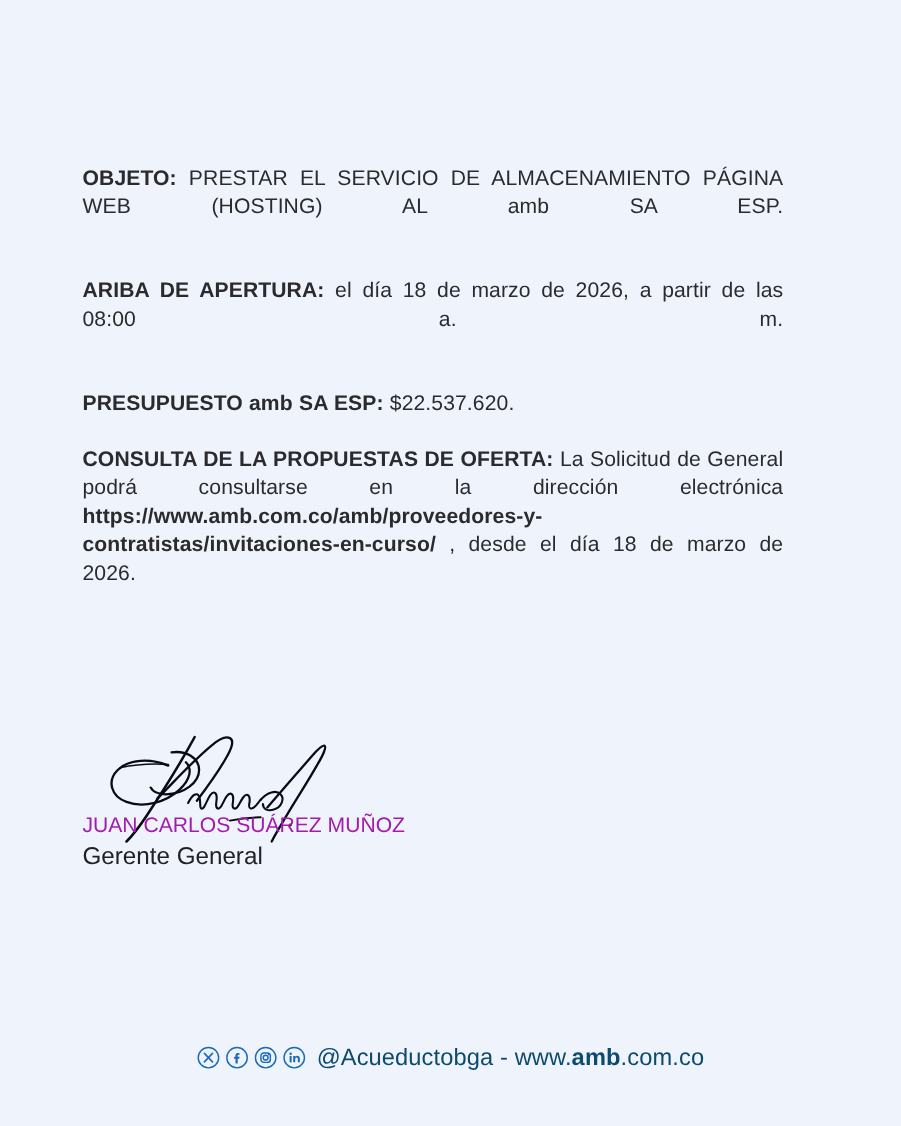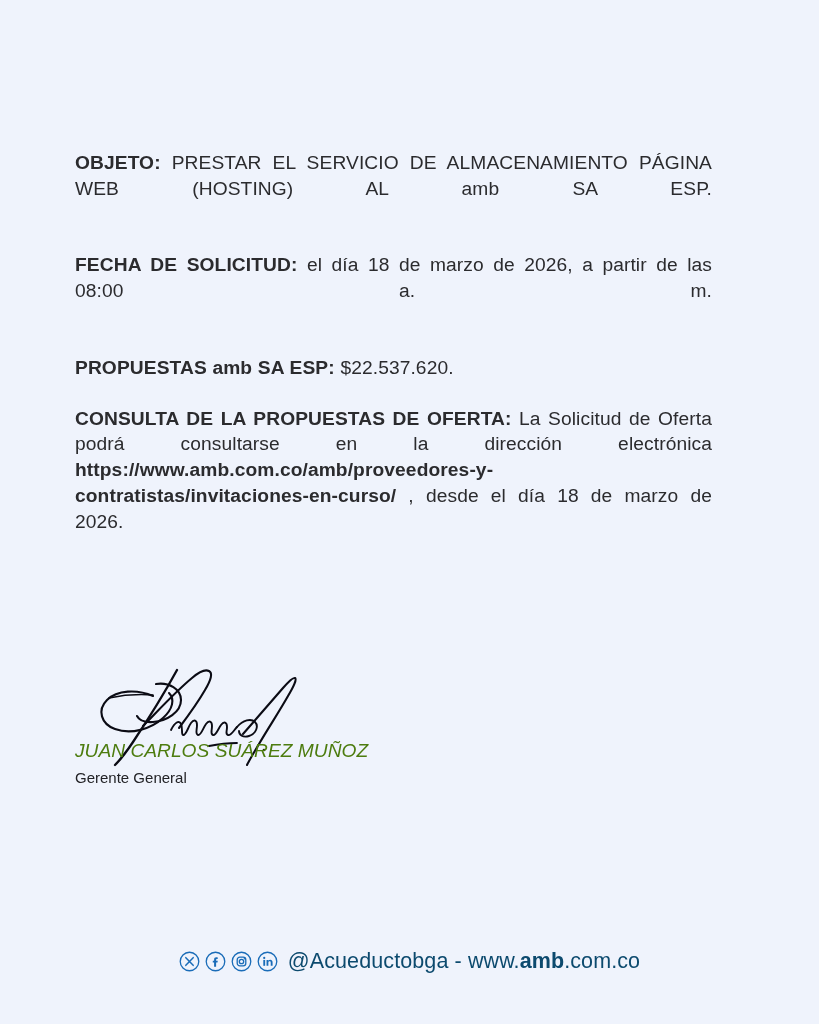--- a/index.html
+++ b/index.html
@@ -78,29 +78,28 @@
     width: 230px;
     height: 105px;
     pointer-events: none;
   }
   #signer-name {
     position: absolute;
     left: 0;
     top: 76px;
     font-size: 19.2px;
     line-height: 25px;
-    color: #4d7c0f;
+    color: #a21caf;
     white-space: nowrap;
-    font-style: italic;
   }
   #signer-title {
     position: absolute;
     left: 0;
     top: 103px;
-    font-size: 15px;
+    font-size: 22px;
     line-height: 25px;
     color: #222226;
     white-space: nowrap;
   }
 
   
   #footer {
     position: absolute;
     left: 0;
     top: 948px;
@@ -135,30 +134,30 @@
 
 <div id="page">
 
   <div id="content">
 
     <p class="para">
       <span class="lbl">OBJETO:</span><span> PRESTAR EL SERVICIO DE ALMACENAMIENTO PÁGINA WEB (HOSTING) AL amb SA ESP.</span>
     </p>
 
     <p class="para">
-      <span class="lbl">FECHA DE SOLICITUD:</span><span> el día 18 de marzo de 2026, a partir de las 08:00 a. m.</span>
+      <span class="lbl">ARIBA DE APERTURA:</span><span> el día 18 de marzo de 2026, a partir de las 08:00 a. m.</span>
     </p>
 
 
     <p class="para oneline">
-      <span class="lbl">PROPUESTAS amb SA ESP:</span><span> $22.537.620.</span>
+      <span class="lbl">PRESUPUESTO amb SA ESP:</span><span> $22.537.620.</span>
     </p>
 
     <p class="para">
-      <span class="lbl">CONSULTA DE LA PROPUESTAS DE OFERTA:</span><span> La Solicitud de Oferta podrá consultarse en la dirección electrónica </span><span class="nowrapurl">https://www.amb.com.co/amb/proveedores-y-</span><span class="nowrapurl">contratistas/invitaciones-en-curso/</span><span> , desde el día 18 de marzo de 2026.</span>
+      <span class="lbl">CONSULTA DE LA PROPUESTAS DE OFERTA:</span><span> La Solicitud de General podrá consultarse en la dirección electrónica </span><span class="nowrapurl">https://www.amb.com.co/amb/proveedores-y-</span><span class="nowrapurl">contratistas/invitaciones-en-curso/</span><span> , desde el día 18 de marzo de 2026.</span>
     </p>
 
   </div>
 
   <div id="sign-block">
 
     <svg id="signature-mark" viewBox="0 0 230 105" xmlns="http://www.w3.org/2000/svg" aria-hidden="true">
       <g fill="none" stroke="#0b0b14" stroke-linecap="round" stroke-linejoin="round">
 
         <path d="M60 32 C44 25 24 26 14 36 C4 46 8 60 22 65 C38 71 58 65 70 54 C80 45 82 35 76 29" stroke-width="2.1"></path>

